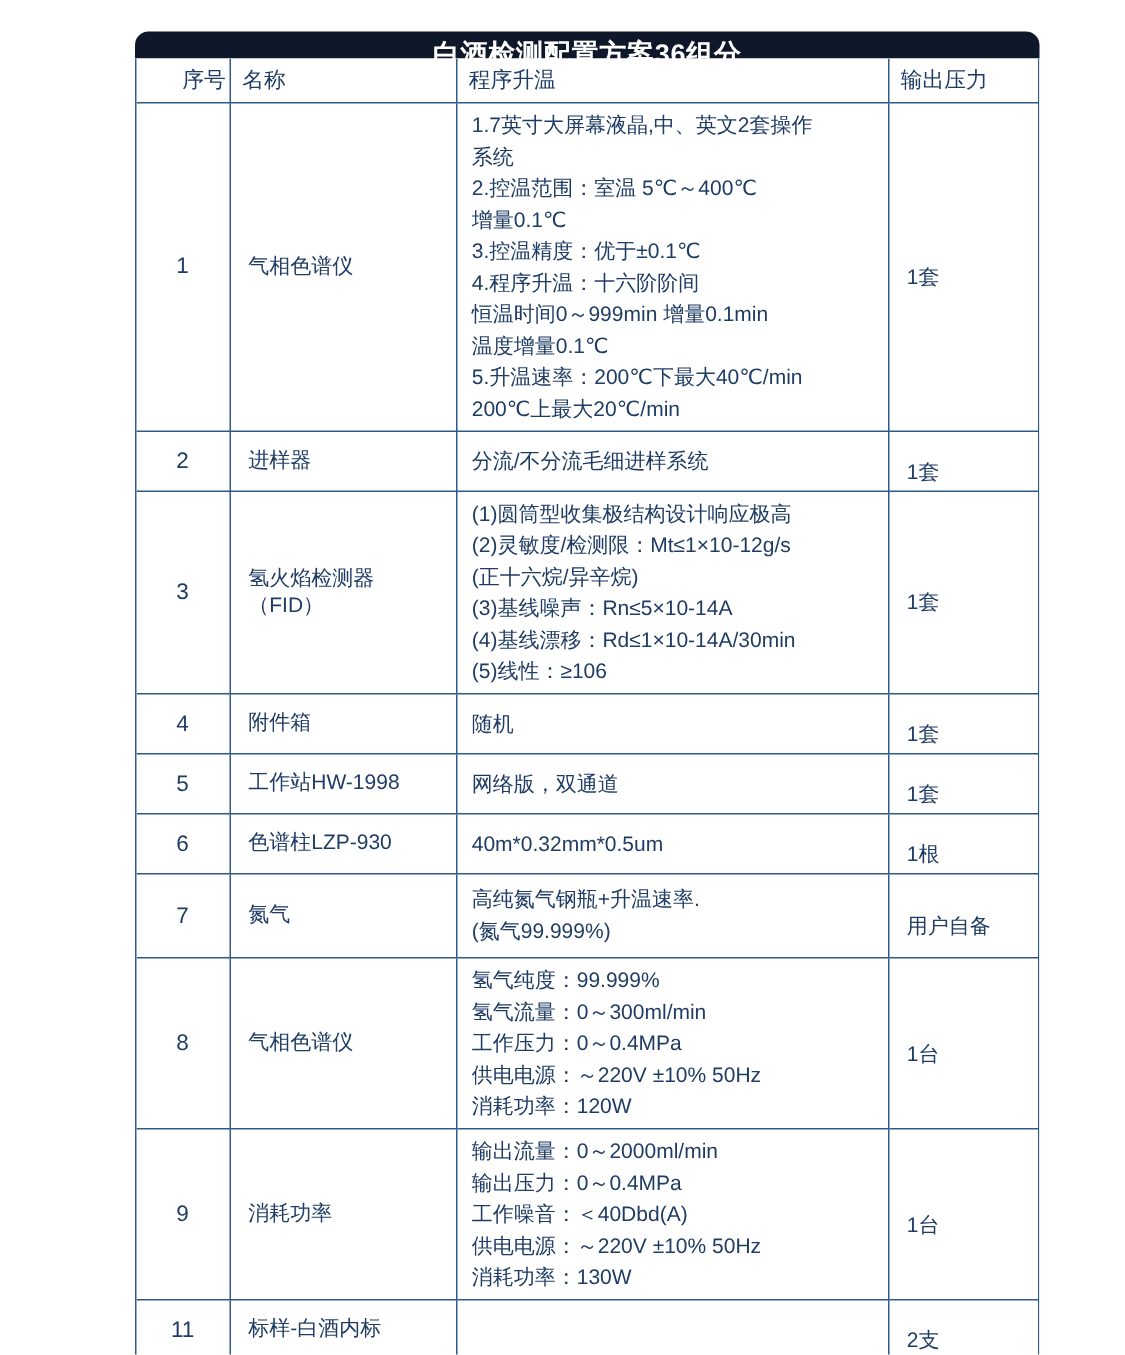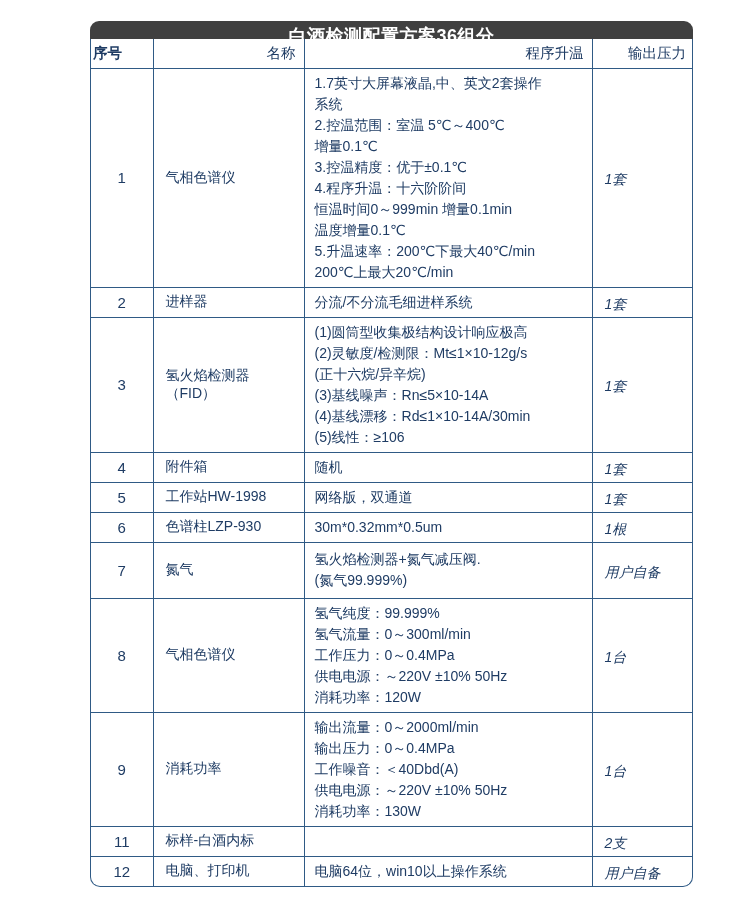--- a/index.html
+++ b/index.html
@@ -9,21 +9,21 @@
     color: #1f3c64;
     position: relative;
   }
   .panel {
     position: absolute;
     left: 90px;
     top: 21px;
     width: 603px;
   }
   .title-bar {
-    background: #404040;
+    background: #0f172a;
     color: #ffffff;
     font-size: 18px;
     font-weight: bold;
     text-align: center;
     height: 18px;
     line-height: 30px;
     border-radius: 9px 9px 0 0;
     letter-spacing: 0.5px;
   }
   .table-wrap {
@@ -47,34 +47,34 @@
     border-bottom: 1px solid #2f5a85;
     font-size: 14px;
     font-weight: normal;
     color: #1f3c64;
     vertical-align: middle;
     overflow: hidden;
   }
   th:last-child, td:last-child { border-right: none; }
   tbody tr:last-child td { border-bottom: none; }
   thead tr { height: 29px; }
-  th { text-align: right; padding: 2px 8px; font-size: 14.5px; }
-  th.c-no { text-align: left; padding: 2px 2px; font-weight: bold; }
+  th { text-align: left; padding: 2px 8px; font-size: 14.5px; }
+  th.c-no { text-align: right; padding: 2px 2px; }
   td.c-no {
     text-align: center;
     font-size: 15px;
     padding: 2px 2px;
   }
   td.c-name { padding: 3px 6px 3px 12px; }
   td.c-spec {
     padding: 4px 6px 4px 10px;
     line-height: 21px;
     white-space: pre-line;
   }
-  td.c-qty { padding: 8px 4px 3px 12px; font-style: italic; }
+  td.c-qty { padding: 18px 4px 3px 12px; }
   
   tr.r1  { height: 210px; }
   tr.r2  { height: 30px; }
   tr.r3  { height: 132px; }
   tr.r4  { height: 28px; }
   tr.r5  { height: 28px; }
   tr.r6  { height: 28px; }
   tr.r7  { height: 56px; }
   tr.r8  { height: 106px; }
   tr.r9  { height: 106px; }
@@ -144,27 +144,27 @@
         </tr>
         <tr class="r5">
           <td class="c-no">5</td>
           <td class="c-name">工作站HW-1998</td>
           <td class="c-spec">网络版，双通道</td>
           <td class="c-qty">1套</td>
         </tr>
         <tr class="r6">
           <td class="c-no">6</td>
           <td class="c-name">色谱柱LZP-930</td>
-          <td class="c-spec">30m*0.32mm*0.5um</td>
+          <td class="c-spec">40m*0.32mm*0.5um</td>
           <td class="c-qty">1根</td>
         </tr>
         <tr class="r7">
           <td class="c-no">7</td>
           <td class="c-name">氮气</td>
-          <td class="c-spec">氢火焰检测器+氮气减压阀.
+          <td class="c-spec">高纯氮气钢瓶+升温速率.
 (氮气99.999%)</td>
           <td class="c-qty">用户自备</td>
         </tr>
         <tr class="r8">
           <td class="c-no">8</td>
           <td class="c-name">气相色谱仪</td>
           <td class="c-spec">氢气纯度：99.999%
 氢气流量：0～300ml/min
 工作压力：0～0.4MPa
 供电电源：～220V ±10% 50Hz

